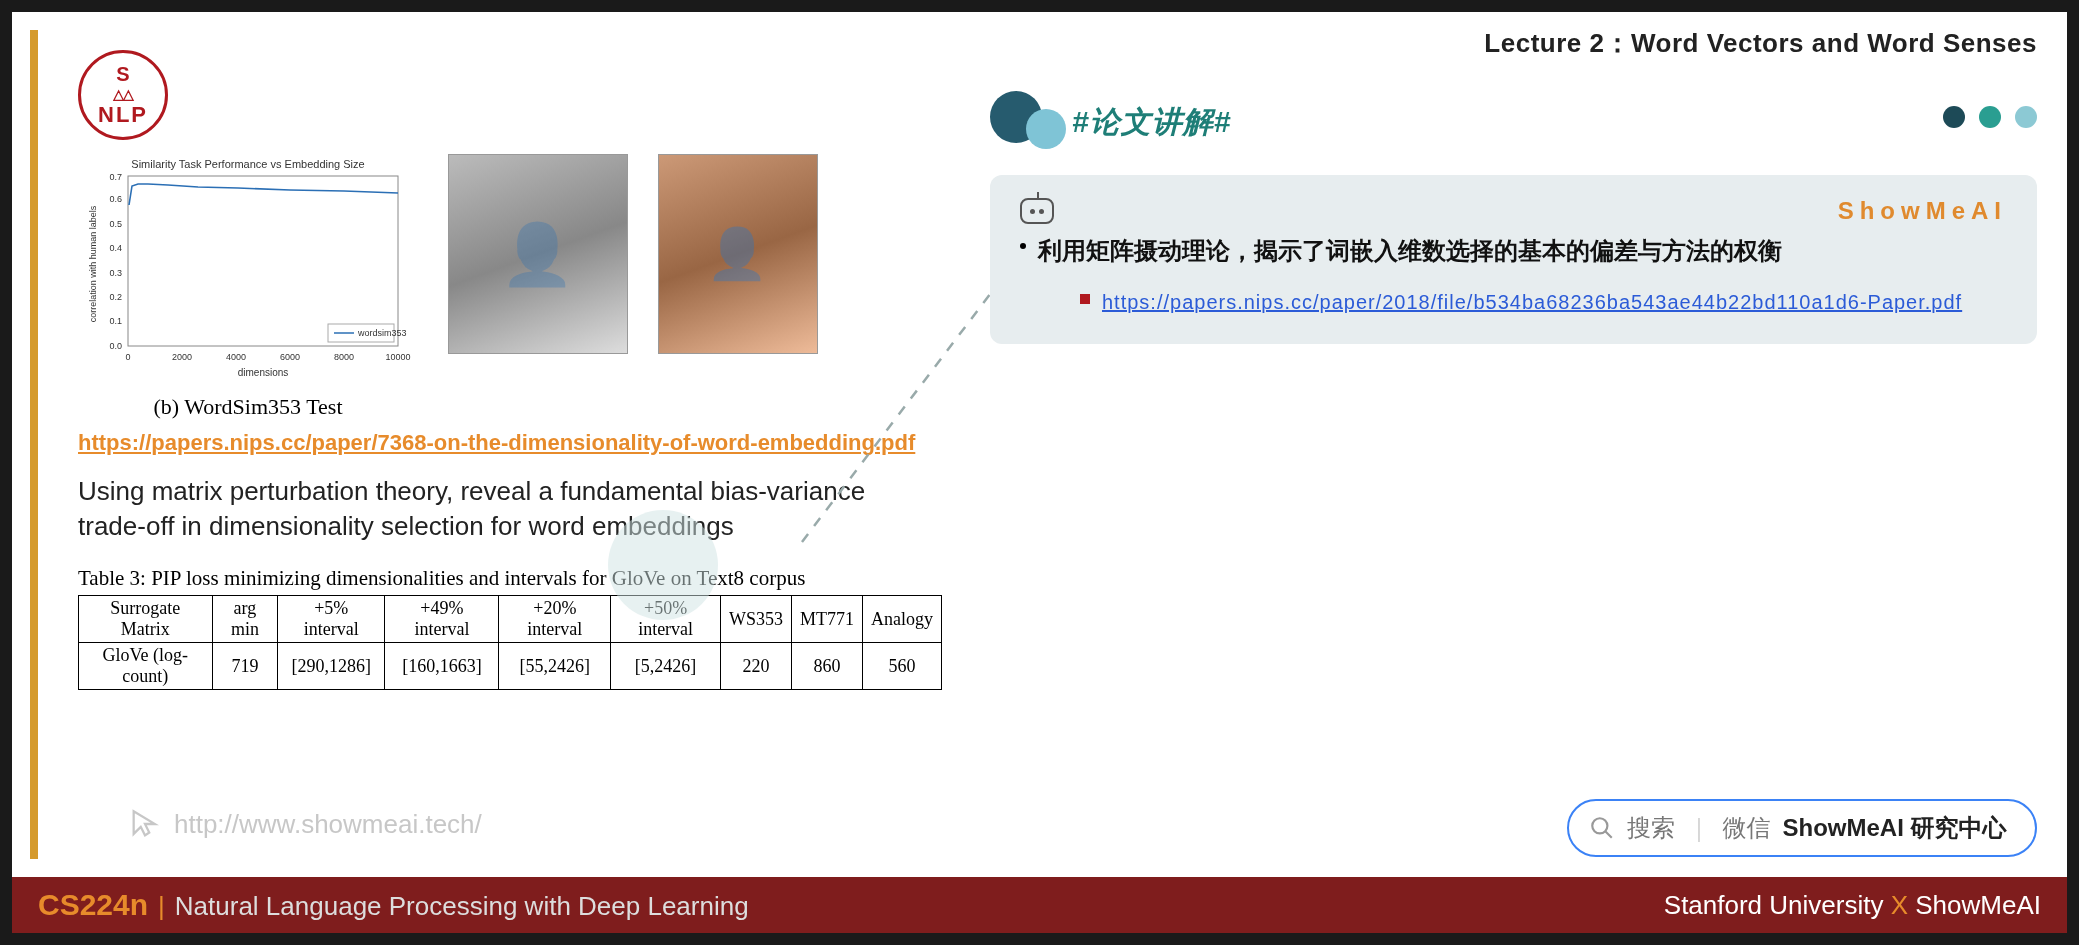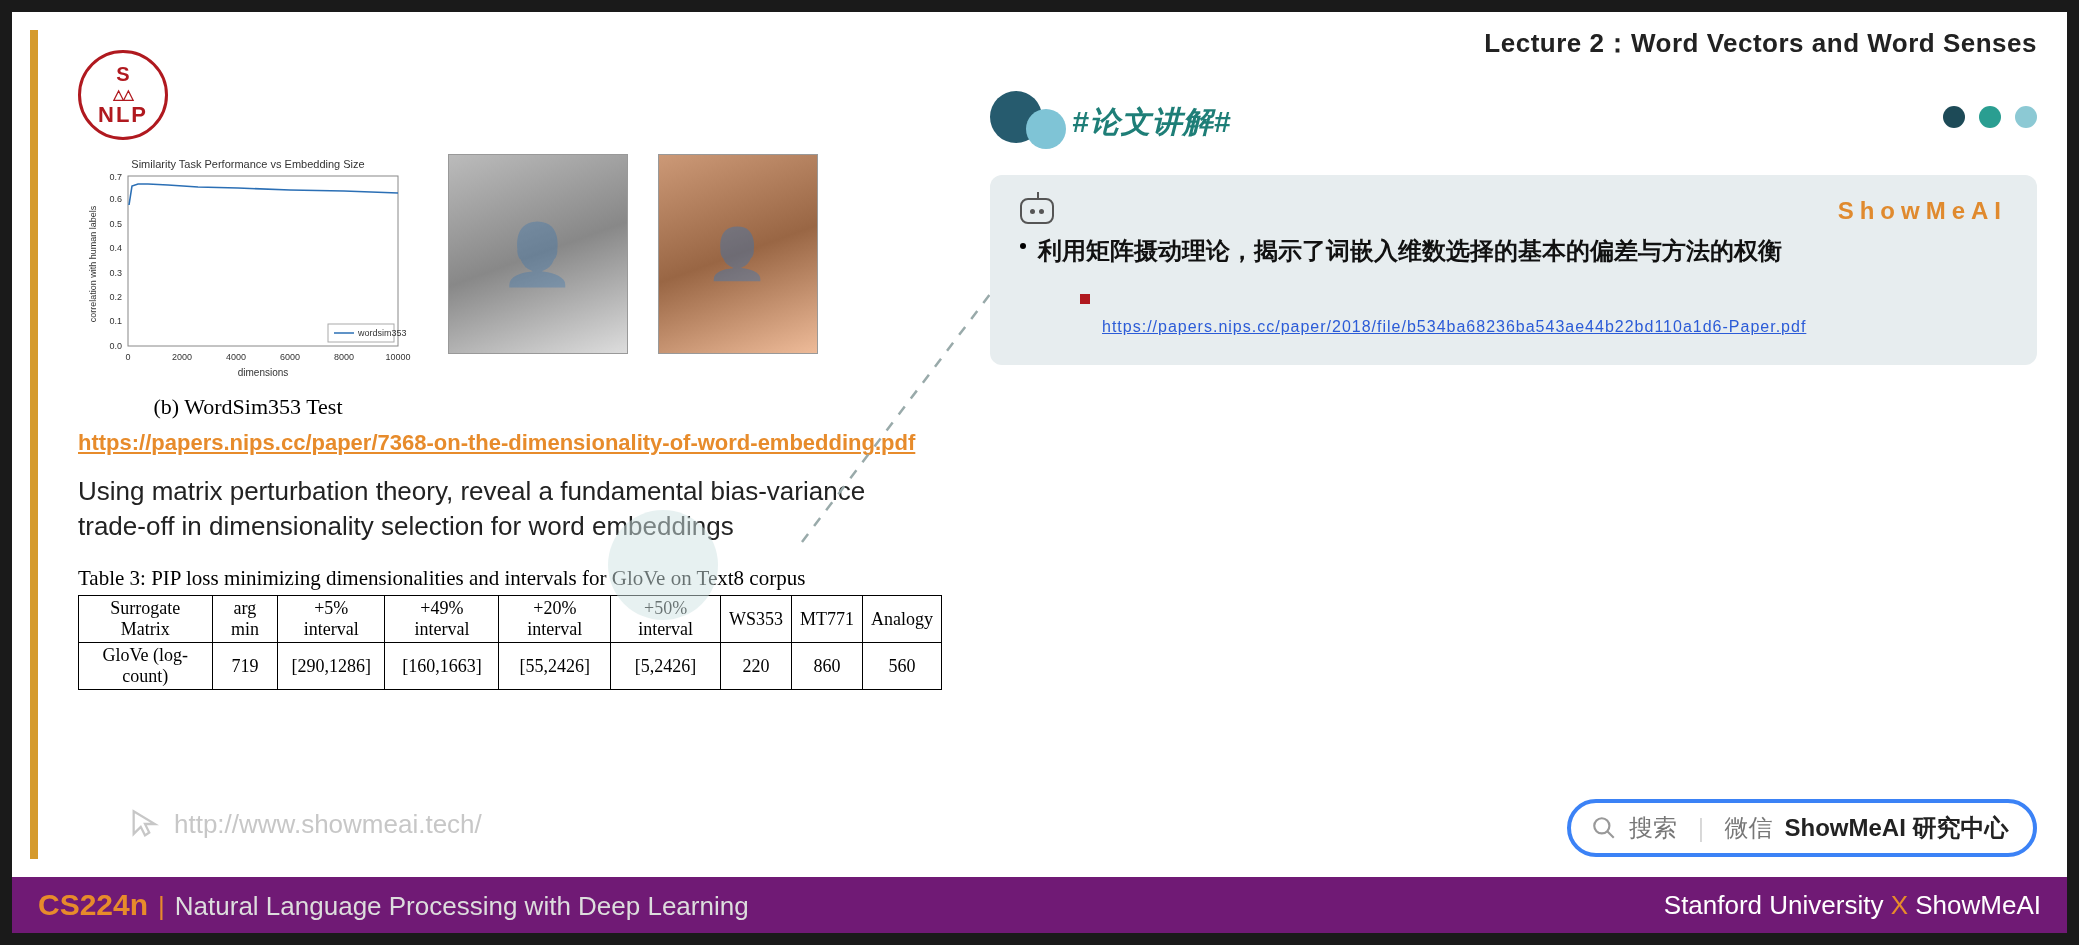--- a/index.html
+++ b/index.html
@@ -101,37 +101,37 @@
   }
   .ai-row { display:flex; align-items:center; justify-content: space-between; margin-bottom: 6px; }
   .ai-icon { width:34px; height:26px; border:2px solid #555; border-radius:8px; position:relative; display:flex; align-items:center; justify-content:center; gap:4px; }
   .ai-icon::before, .ai-icon::after { content:""; width:5px; height:5px; background:#555; border-radius:50%; }
   .ai-icon .ant { position:absolute; top:-8px; left:50%; width:2px; height:8px; background:#555; }
   .showmeai { font-size: 24px; font-weight: 800; color: #e08a2e; letter-spacing: 6px; }
   .bullet { display:flex; gap:12px; font-size:24px; font-weight:700; color:#111; line-height:1.7; margin-top:6px; }
   .bullet .dot { flex:0 0 auto; margin-top:12px; width:6px; height:6px; background:#000; border-radius:50%; }
   .sub { margin-left: 60px; margin-top: 14px; display:flex; gap:12px; align-items:flex-start; }
   .sub .sq { width:10px; height:10px; background:#b0191f; margin-top:8px; flex:0 0 auto; }
-  .sub a { color:#2b5bd7; text-decoration: underline; font-size:16px; letter-spacing: 1px; font-weight:500; line-height:1.6; word-break: break-all; margin-top: 28px; }
+  .sub a { color:#2b5bd7; text-decoration: underline; font-size:20px; letter-spacing: 1px; font-weight:500; line-height:1.6; word-break: break-all; }
 
   .search-box {
     position:absolute; right:30px; bottom:20px;
     width: 470px; height: 58px;
-    border: 4px solid #3b82f6; border-radius: 30px;
+    border: 2px solid #3b82f6; border-radius: 30px;
     display:flex; align-items:center; padding: 0 20px; gap: 12px;
     color: #777; font-size: 24px;
   }
   .search-box .mag { width:26px; height:26px; }
   .search-box .sep { color:#ccc; }
   .search-box .bold { color:#222; font-weight:800; }
 
   
   .footer {
     position: absolute; left:12px; right:12px; bottom:12px; height:56px;
-    background: #701a75; color:#fff;
+    background: #7f1d1d; color:#fff;
     display:flex; align-items:center; justify-content: space-between;
     padding: 0 26px;
     font-size: 26px;
   }
   .footer .left { display:flex; align-items: baseline; gap: 10px; }
   .footer .course { color:#e78b2b; font-weight:700; font-size:30px; font-family: "Segoe UI", sans-serif; }
   .footer .pipe { color:#e78b2b; font-weight:300; }
   .footer .sub { color:#ddd; font-weight:300; margin:0; }
   .footer .right-f { font-weight:400; }
   .footer .right-f .x { color:#e78b2b; }

